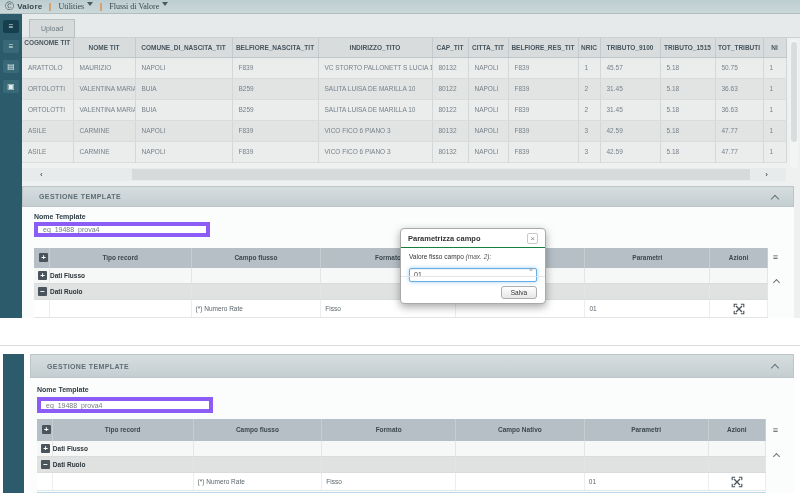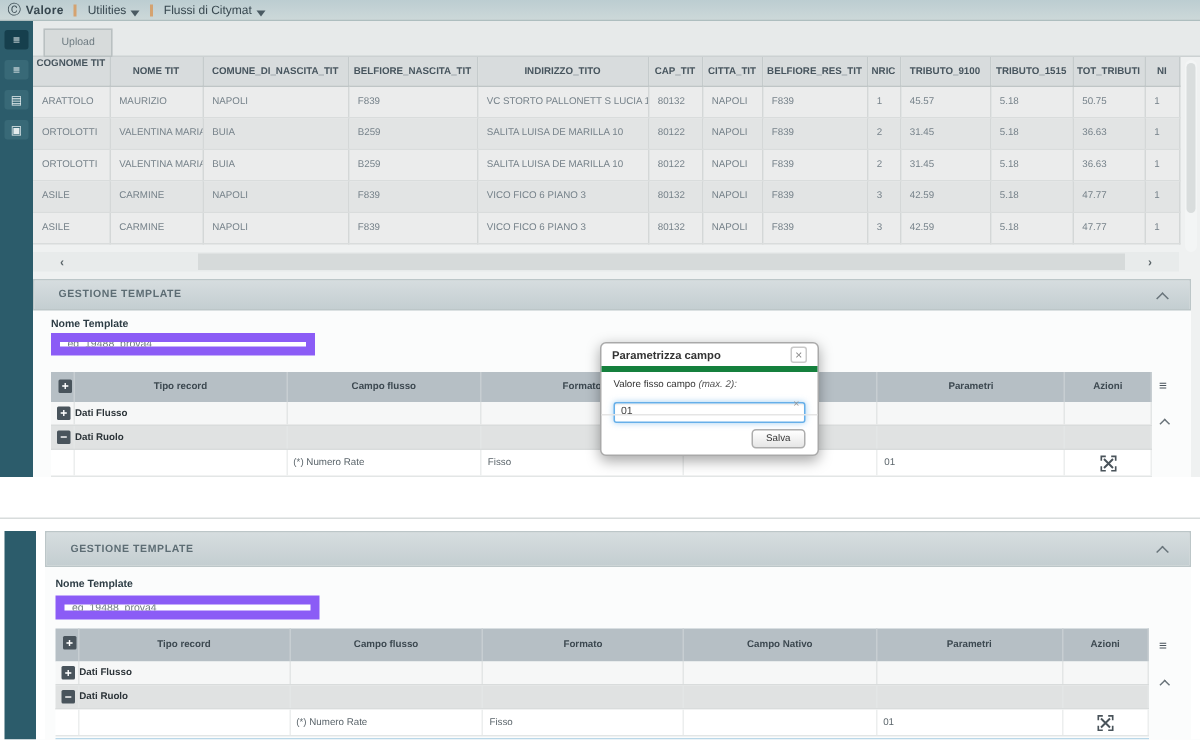--- a/index.html
+++ b/index.html
@@ -8,21 +8,21 @@
 
   
   .shot-top { position:absolute; left:0; top:0; width:800px; height:318px; background:#eff1f1; overflow:hidden; }
 
   .navbar { position:absolute; left:0; top:0; width:800px; height:14px;
     background:linear-gradient(#bccdd1,#ccd8d9); border-bottom:1px solid #aebebf;
     display:flex; align-items:center; gap:7px; padding-left:5px; font-size:8px; color:#37474f; }
   .brand { display:flex; align-items:center; gap:3px; font-weight:bold; letter-spacing:.2px; }
   .logo { font-size:9px; line-height:9px; color:#3c4c54; font-weight:normal; }
   .nav-sep { width:2px; height:8px; background:#d79a5e; opacity:.85; }
-  .nav-item { display:flex; align-items:flex-end; gap:3px; cursor:default; }
+  .nav-item { display:flex; align-items:flex-start; gap:3px; cursor:default;font-family:Liberation Serif, serif; }
   .caret { width:0; height:0; border-left:3px solid transparent; border-right:3px solid transparent; border-top:4px solid #4a5a62; }
 
   .sidebar { position:absolute; left:0; top:14px; width:22px; height:304px; background:#2c5c6b; }
   .side-tile { width:16px; height:13px; margin:6px auto 7px auto; background:#386977; border-radius:2px;
     color:#e4ecee; font-size:8px; line-height:13px; text-align:center; }
   .side-tile.active { background:#163f4d; }
 
   .tabbar { position:absolute; left:22px; top:14px; width:778px; height:24px; background:#e7eaea; border-bottom:1px solid #ccd1d2; }
   .tab { position:absolute; left:7px; top:5px; height:19px; padding:0 11px; background:#d7dbdb;
     border:1px solid #b9c0c1; font-size:7px; line-height:17px; color:#6d7a80; }
@@ -46,21 +46,21 @@
   .hscroll .thumb { position:absolute; left:110px; right:36px; top:1px; bottom:1px; background:#d6dada; }
 
   
   .panel { position:absolute; background:#fbfcfc; }
   .panel-hdr { position:absolute; left:0; right:0; top:0; background:linear-gradient(#d6dddf,#c4ced1);
     border:1px solid #bcc6c8; color:#5d6d74; font-size:7px; font-weight:bold; letter-spacing:.4px;
     display:flex; align-items:center; padding-left:16px; }
   .chev-up { position:absolute; right:15px; width:6px; height:6px; border-left:1.5px solid #68747a; border-top:1.5px solid #68747a;
     transform:rotate(45deg); top:50%; margin-top:-1px; }
   .lbl { position:absolute; font-size:7px; font-weight:bold; color:#2e3d45; }
-  .tpl-input { position:absolute; border:6px solid #8b5cf6; background:#fff; font-size:7px; color:#707c82;
+  .tpl-input { position:absolute; border:4px solid #8b5cf6; background:#fff; font-size:7px; color:#707c82;
     padding:0 5px; font-family:inherit; }
 
   .tpl-table { position:absolute; left:12px; right:26px; }
   .tpl-row { display:flex; width:100%; }
   .tpl-cell { border-right:1px solid #cfd6d9; overflow:hidden; white-space:nowrap; }
   .tpl-hdr-row { background:#b6bfc5; height:20px; }
   .tpl-hdr-row .tpl-cell { color:#3c4850; font-size:6.5px; font-weight:bold; text-align:center; line-height:20px; border-right:1px solid #c7ced2; }
   .c0{width:16px;} .c1{width:142px;} .c2{width:130px;} .c3{width:135px;} .c4{width:130px;} .c5{width:125px;} .c6{width:58px; border-right:none;}
   .tpl-group { height:16px; border-bottom:1px solid #d9dcdc; }
   .tpl-group .tpl-cell { font-size:6.5px; line-height:15px; color:#2b3338; font-weight:bold; border-right:1px solid #e3e6e6; }
@@ -82,21 +82,21 @@
   .panel-a .tpl-input { left:12px; top:36px; width:176px; height:15px; }
   .panel-a .tpl-table { top:62px; }
   .panel-a .grid-menu { right:16px; top:67px; }
   .panel-a .scroll-up { right:15px; top:94px; }
   .panel-a .tpl-detail { height:18px; }
   .panel-a .tpl-detail .tpl-cell { line-height:18px; }
 
   
   .modal { position:absolute; left:400px; top:228px; width:146px; height:76px; background:#fff;
     border:1px solid #a9a9a9; border-radius:4px; box-shadow:0 3px 9px rgba(0,0,0,.35); z-index:50; }
-  .modal-hdr { height:19px; border-bottom:4px solid #15803d; display:flex; align-items:center; padding:0 7px; }
+  .modal-hdr { height:19px; border-bottom:1px solid #15803d; display:flex; align-items:center; padding:0 7px; }
   .modal-title { font-size:7.5px; font-weight:bold; color:#333; flex:1; }
   .modal-close { width:11px; height:11px; border:1px solid #c9c9c9; border-radius:2px; background:#fff;
     color:#888; font-size:8px; line-height:9px; text-align:center; cursor:pointer; }
   .modal-body { padding:5px 8px 4px 8px; }
   .modal-lbl { font-size:6.5px; color:#333; margin-bottom:3px; }
   .modal-lbl i { color:#555; }
   .modal-input-wrap { position:relative; }
   .modal-input { width:100%; height:14px; border:1px solid #66afe9; border-radius:2px;
     box-shadow:inset 0 1px 1px rgba(0,0,0,.07), 0 0 4px rgba(102,175,233,.6);
     font-size:7px; color:#444; padding:0 12px 0 4px; font-family:inherit; }
@@ -132,21 +132,21 @@
       <span class="logo">Ⓒ</span>
       <span>Valore</span>
     </div>
     <span class="nav-sep"></span>
     <div class="nav-item">
       <span>Utilities</span>
       <span class="caret"></span>
     </div>
     <span class="nav-sep"></span>
     <div class="nav-item">
-      <span>Flussi di Citymat</span>
+      <span>Flussi di Valore</span>
       <span class="caret"></span>
     </div>
   </div>
 
   <div class="sidebar" id="sidebar">
       <div class="side-tile active">≡</div>
       <div class="side-tile">≡</div>
       <div class="side-tile">▤</div>
       <div class="side-tile">▣</div>
     </div>

